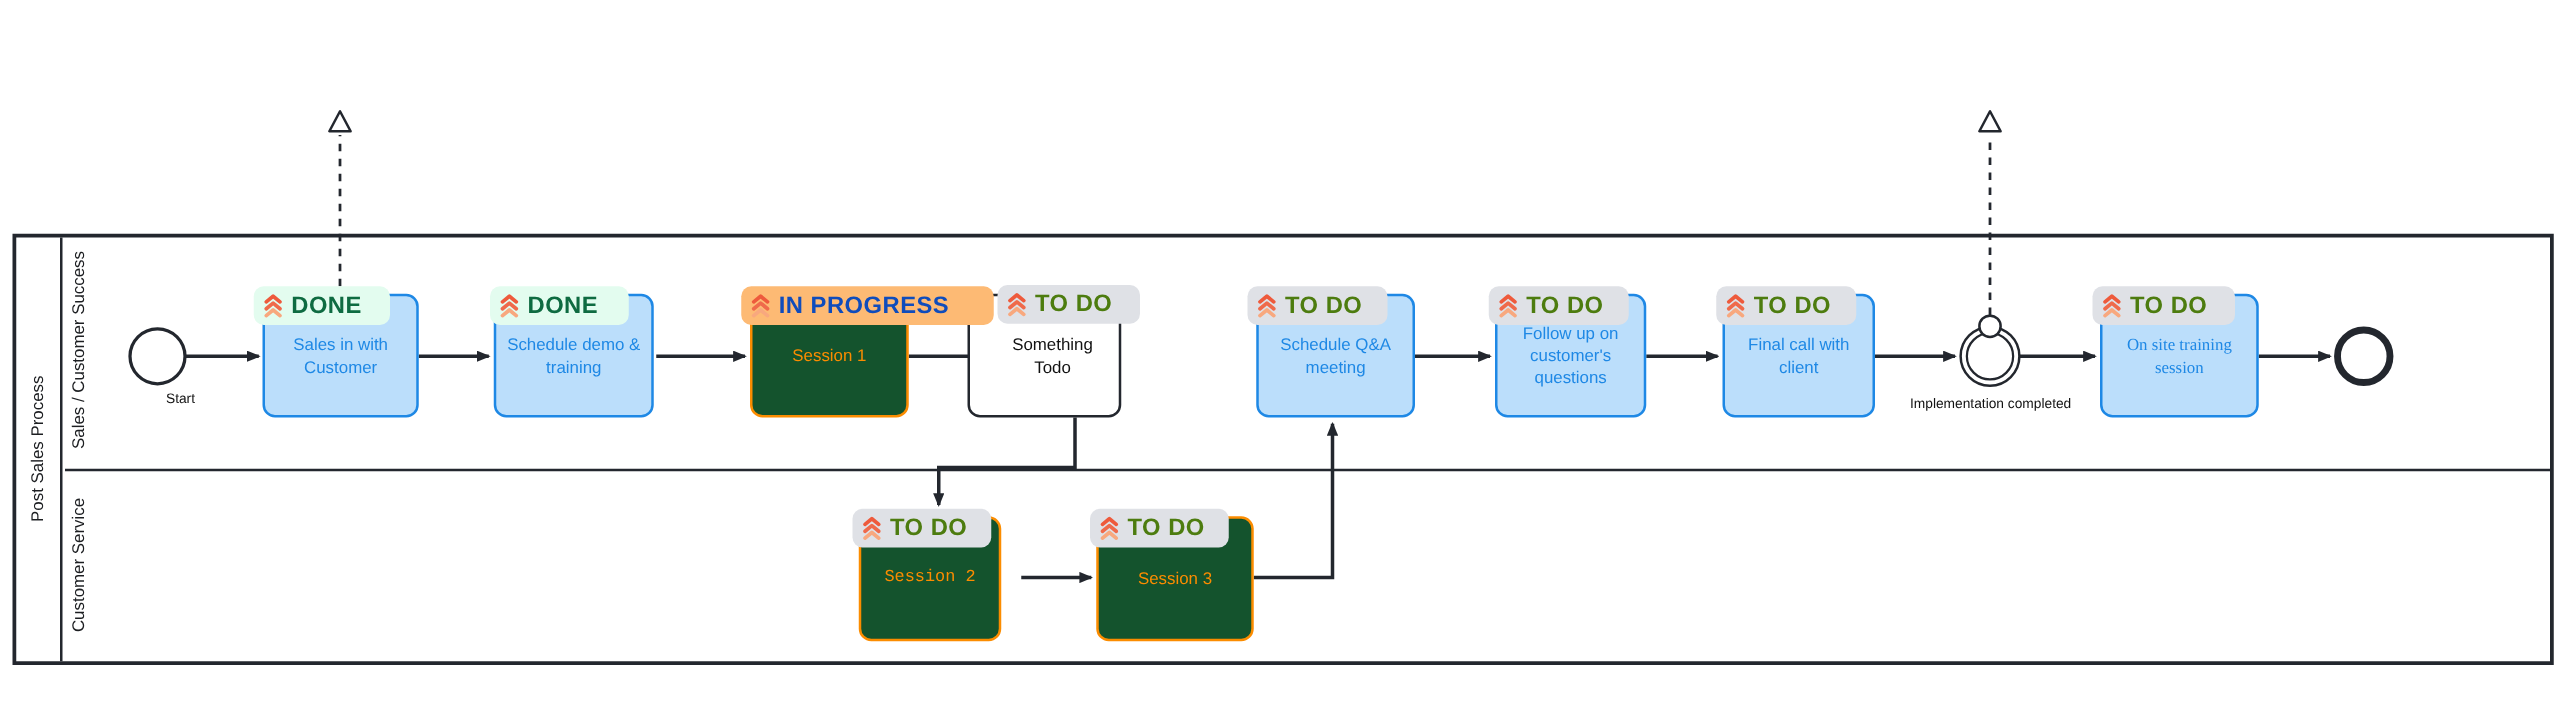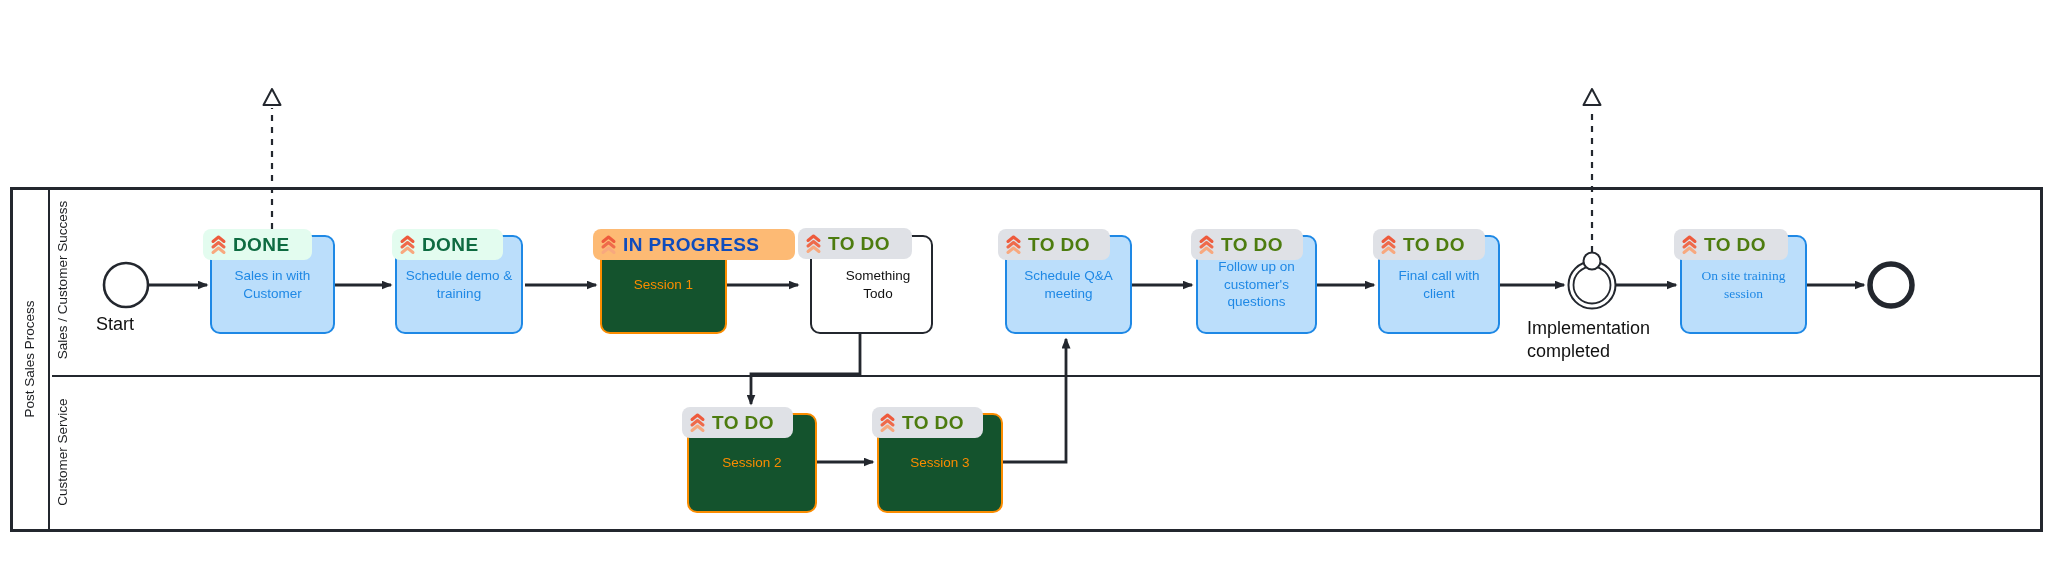--- a/index.html
+++ b/index.html
@@ -45,21 +45,21 @@
     position:absolute;height:31px;border-radius:8px;box-sizing:border-box;
     display:flex;align-items:center;gap:6px;padding:0 0 0 7px;
     font-size:19px;font-weight:bold;letter-spacing:.4px;z-index:4;white-space:nowrap;
   }
   .badge.done{background:#E3FCEF;color:#0E6B41;}
   .badge.progress{background:#fdba74;color:#0F4CBC;}
   .badge.todo{background:#DFE1E6;color:#4d7c0f;}
   .badge svg{flex:0 0 auto;}
   
   .node-label{
-    position:absolute;text-align:left;font-size:18px;color:#111;line-height:1.25;z-index:3;
+    position:absolute;text-align:right;font-size:11px;color:#111;line-height:1.25;z-index:3;
   }
   #flow-layer{position:absolute;left:0;top:0;z-index:2;}
 </style>
 </head>
 <body>
 
 <div id="canvas">
 
 
   <div class="pool" id="main-pool">
@@ -113,37 +113,37 @@
 
   <div class="task blue" style="left:210px;top:235px;width:125px;height:99px;">
       <span>Sales in with Customer</span>
     </div>
   <div class="task blue" style="left:395px;top:235px;width:128px;height:99px;">
       <span>Schedule demo &amp; training</span>
     </div>
   <div class="task orange" style="left:600px;top:235px;width:127px;height:99px;">
       <span>Session 1</span>
     </div>
-  <div class="task plain" style="left:810px;top:235px;width:123px;height:99px;padding-left:21px;">
+  <div class="task plain" style="left:774px;top:235px;width:123px;height:99px;padding-left:21px;">
       <span>Something Todo</span>
     </div>
   <div class="task blue" style="left:1005px;top:235px;width:127px;height:99px;">
       <span>Schedule Q&amp;A meeting</span>
     </div>
   <div class="task blue" style="left:1196px;top:235px;width:121px;height:99px;">
       <span>Follow up on customer's questions</span>
     </div>
   <div class="task blue" style="left:1378px;top:235px;width:122px;height:99px;">
       <span>Final call with client</span>
     </div>
   <div class="task blue" style="left:1680px;top:235px;width:127px;height:99px;font-family:Liberation Serif, serif;">
       <span>On site training session</span>
     </div>
 
-  <div class="task orange" style="left:687px;top:413px;width:130px;height:100px;">
+  <div class="task orange" style="left:687px;top:413px;width:114px;height:100px;font-family:Liberation Mono, monospace;">
       <span>Session 2</span>
     </div>
   <div class="task orange" style="left:877px;top:413px;width:126px;height:100px;">
       <span>Session 3</span>
     </div>
 
   <div class="badge done" style="left:203px;top:229px;width:109px;">
       <svg class="chev" width="17" height="21" viewBox="0 0 17 21">
         <g fill="none" stroke-linecap="round" stroke-linejoin="round" stroke-width="3">
           <path d="M3 7.5 L8.5 3 L14 7.5" stroke="#EE5A3C"></path>

